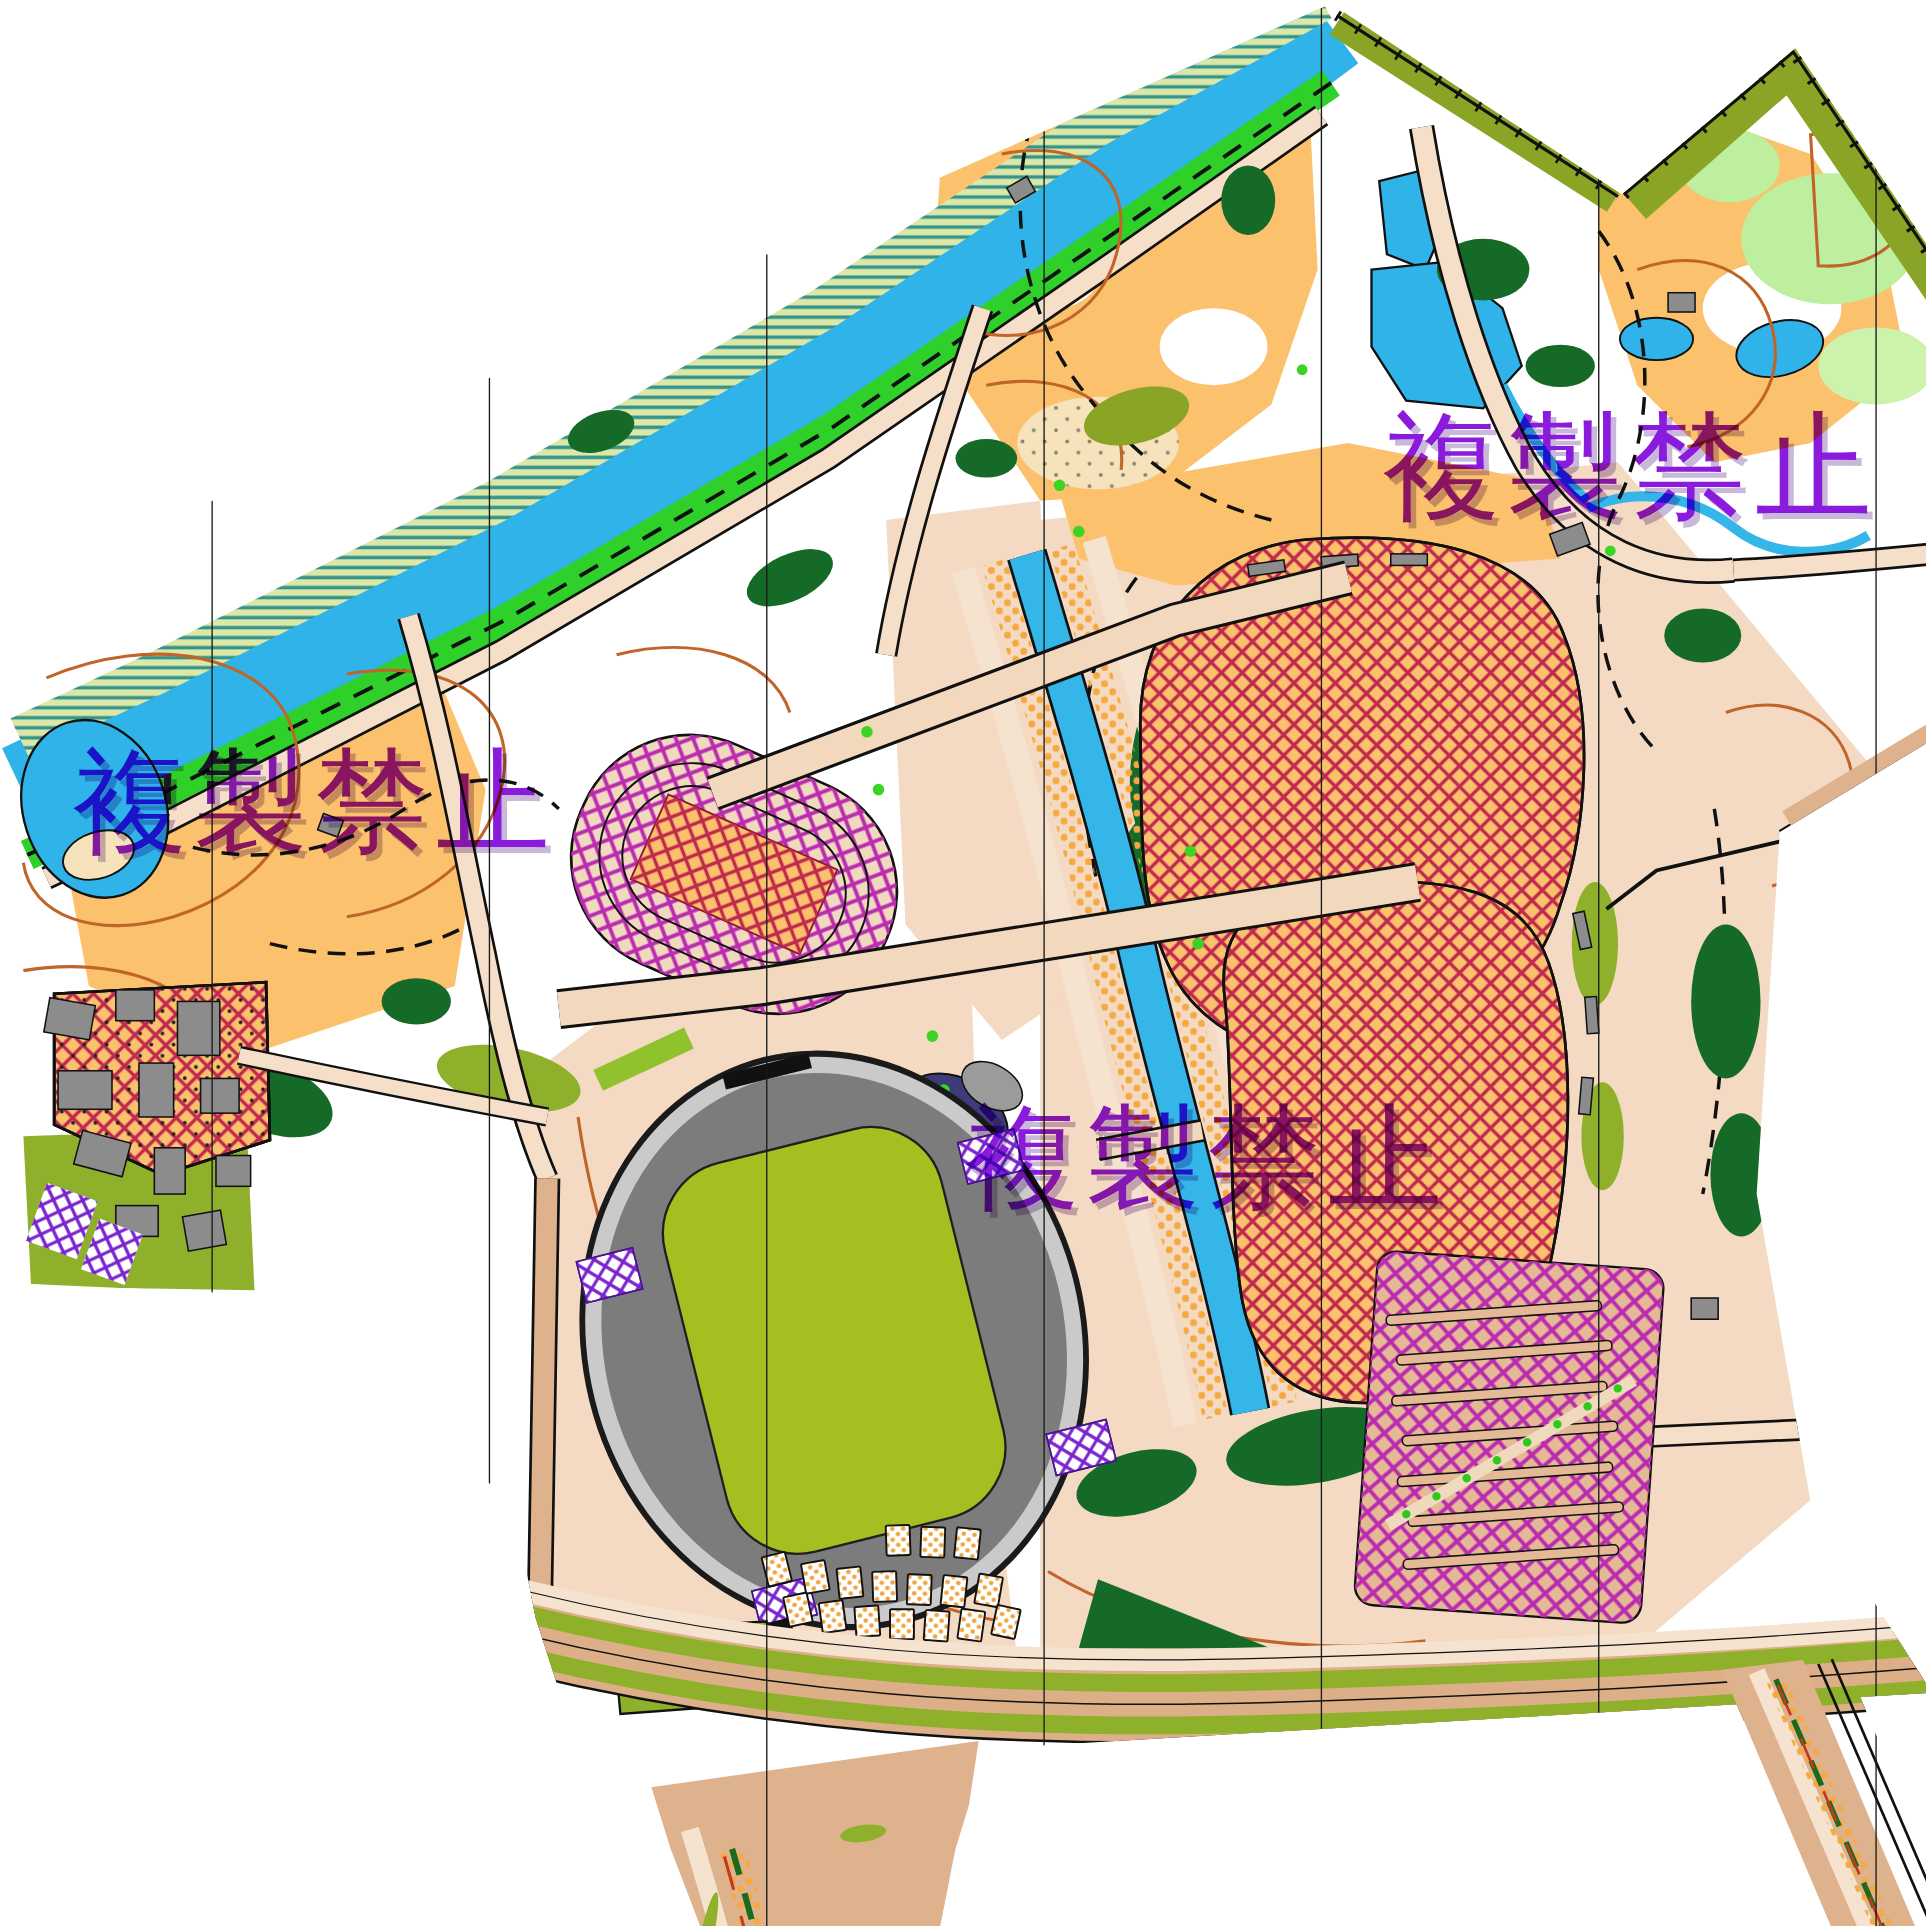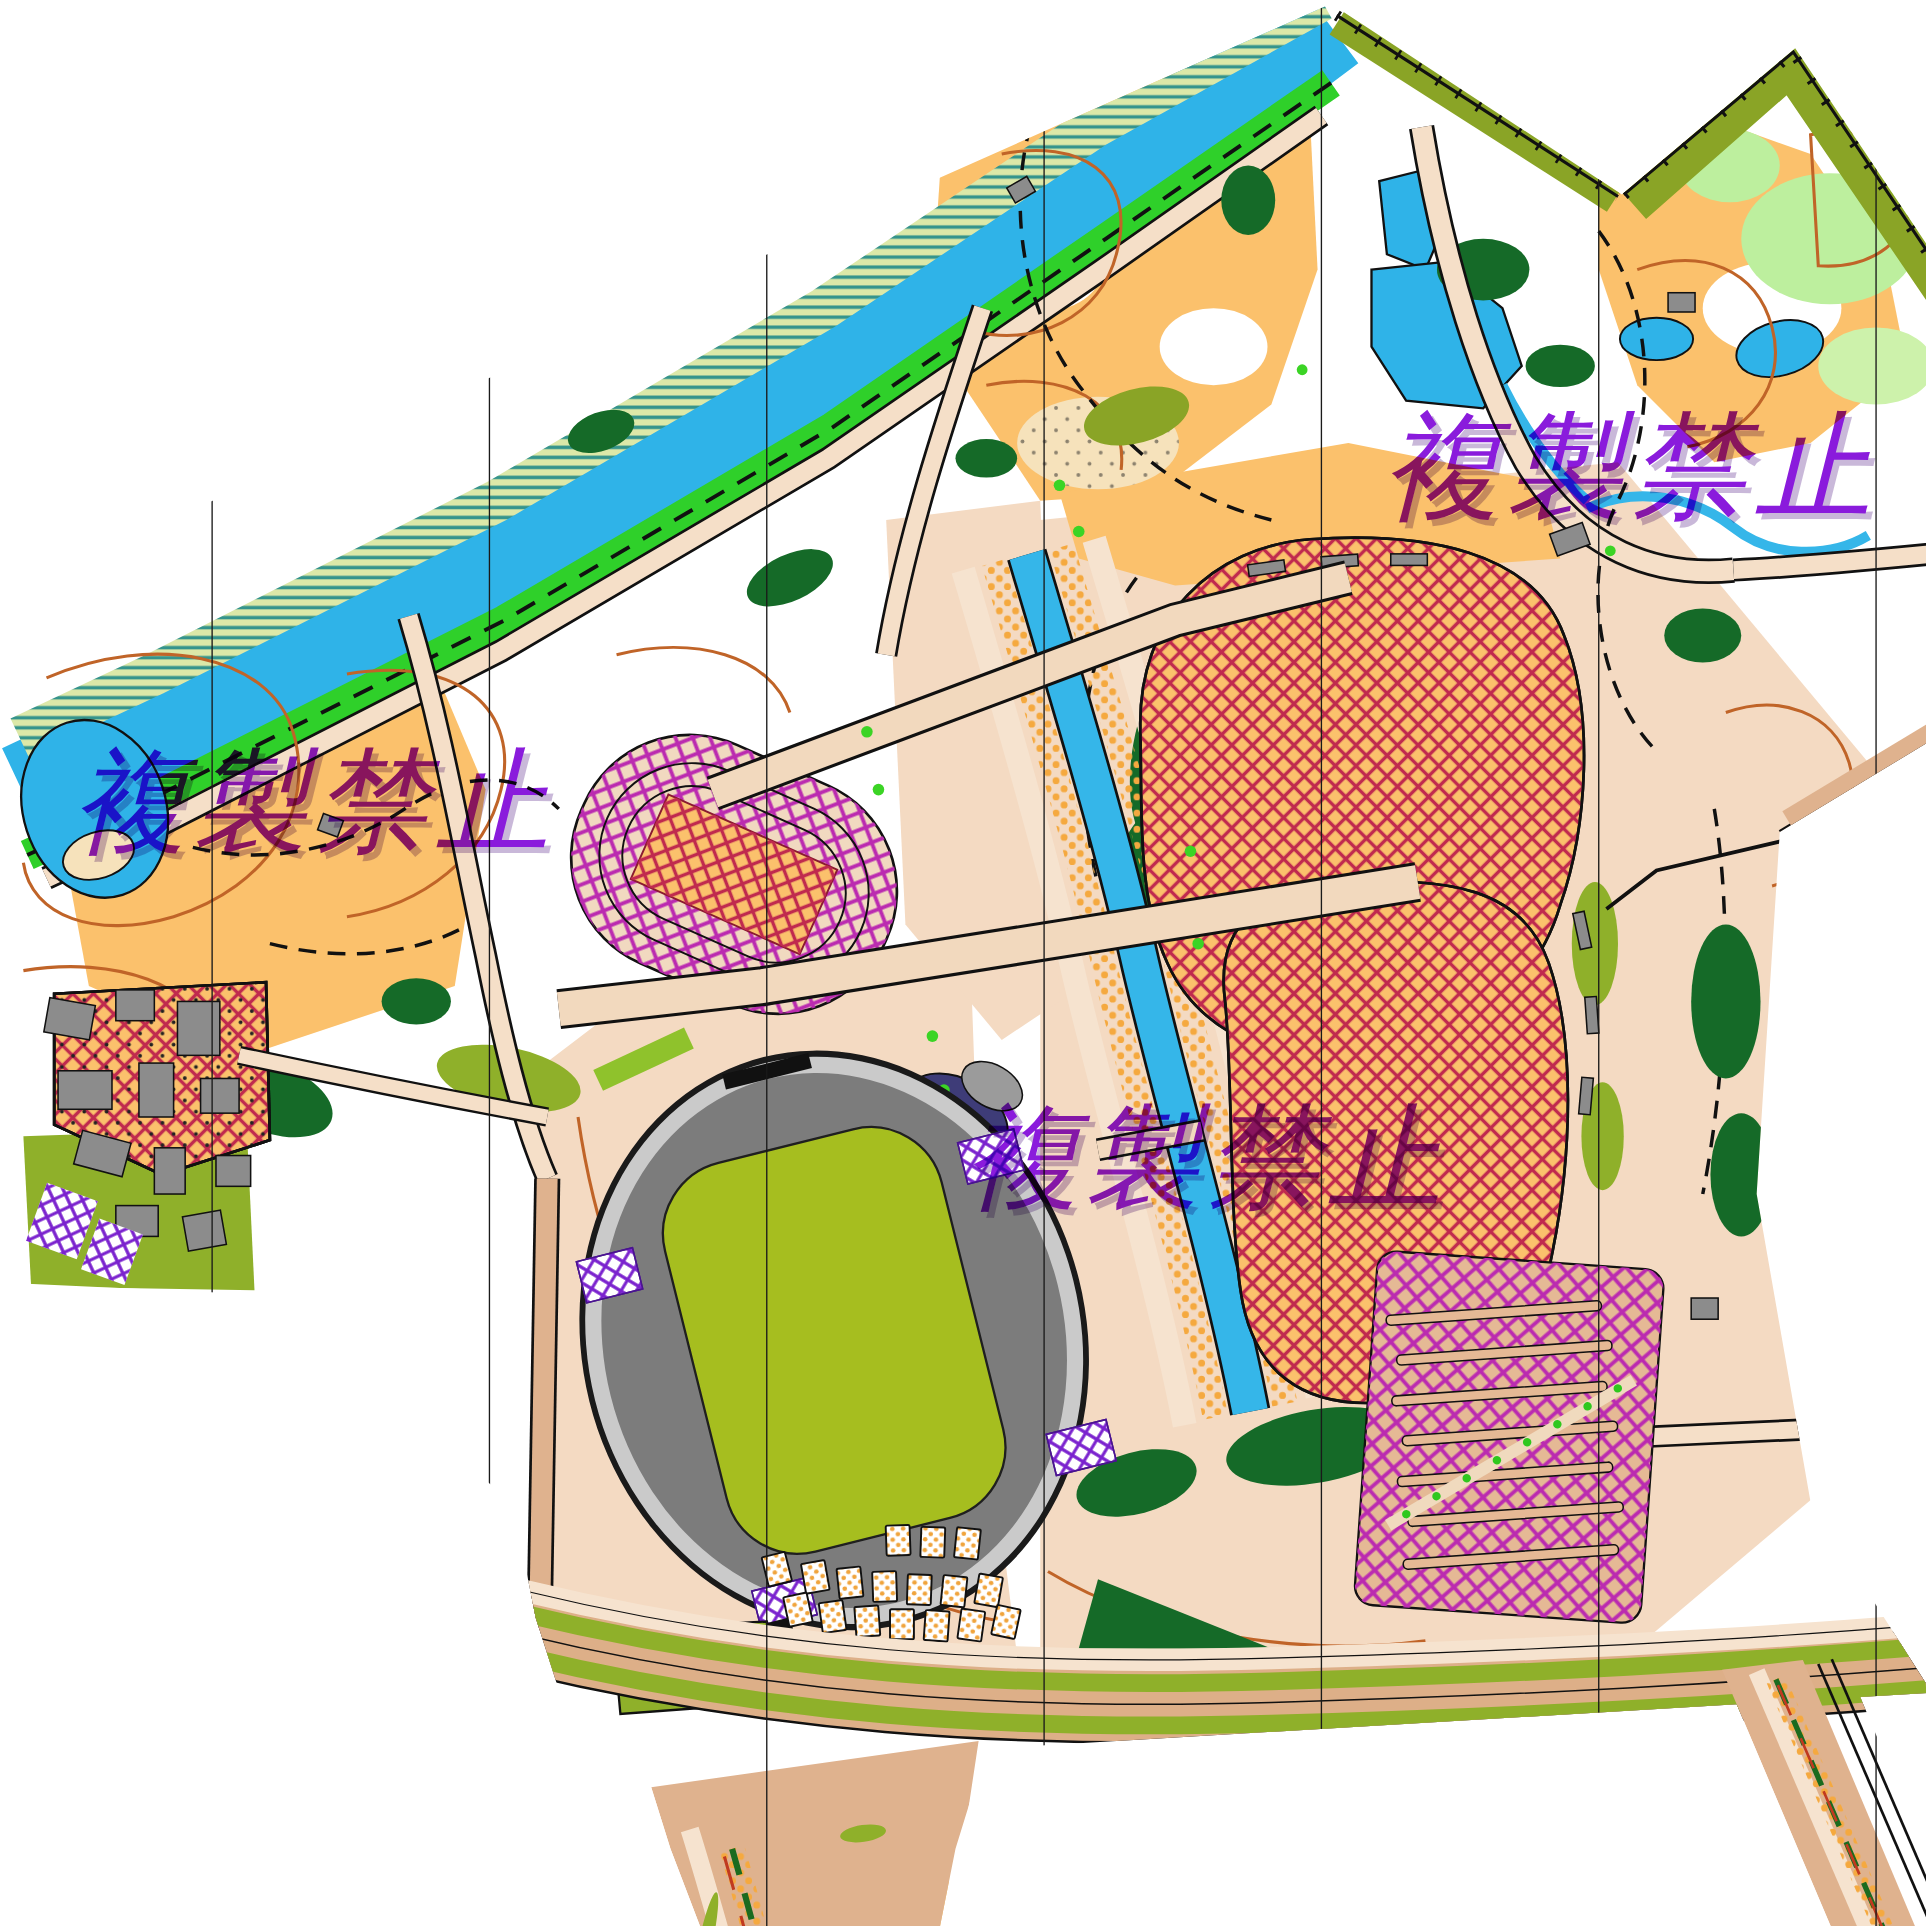--- a/index.html
+++ b/index.html
@@ -9,21 +9,20 @@
   .wm{
     position:absolute;
     color:#8A1BDC;
     mix-blend-mode:multiply;
     font-weight:500;
     letter-spacing:7px;
     white-space:nowrap;
     text-shadow:5.4px 6.2px 0 rgba(60,0,120,0.28);
     line-height:1;
     z-index:5;
-    font-style:italic;
   }
 </style>
 </head>
 <body>
 
 <div id="map-root">
 
 <svg width="2119" height="2504" viewBox="0 0 5500 6501">
 <defs>
   <pattern id="crossCrimson" width="38" height="38" patternUnits="userSpaceOnUse" patternTransform="rotate(45)">

